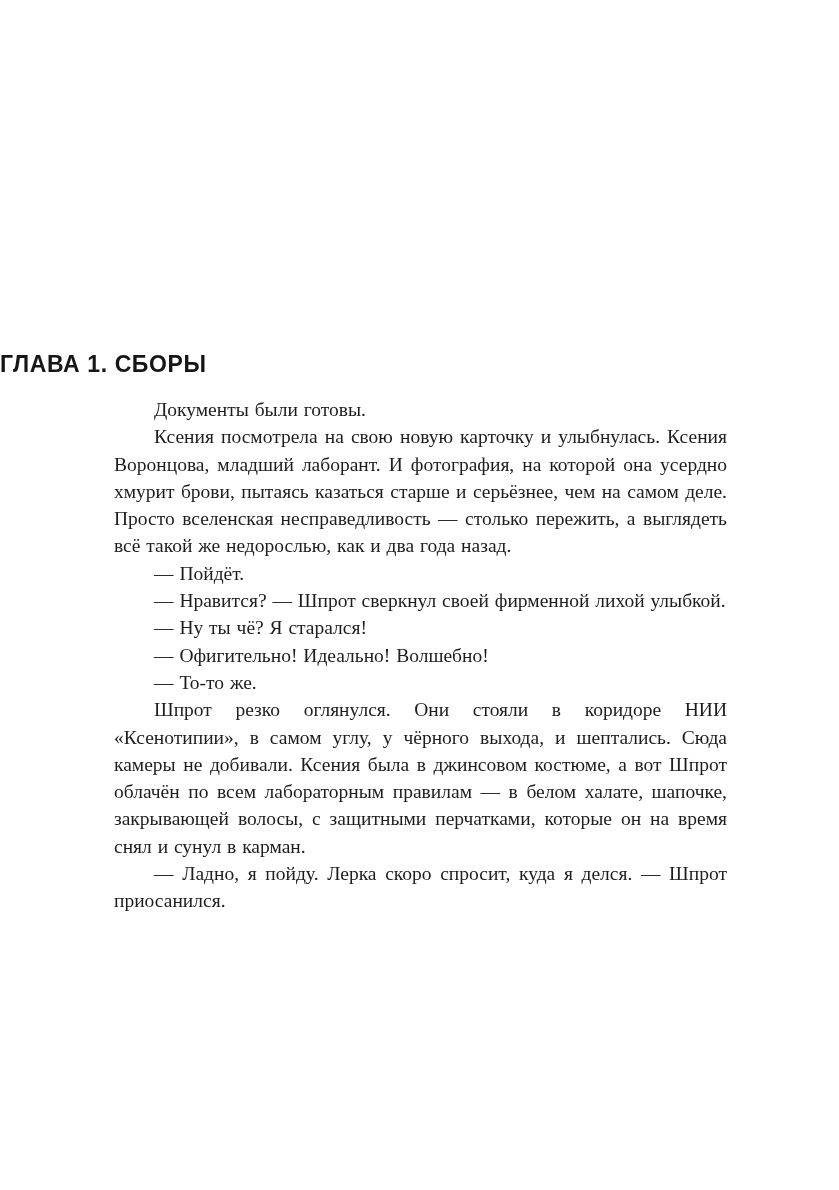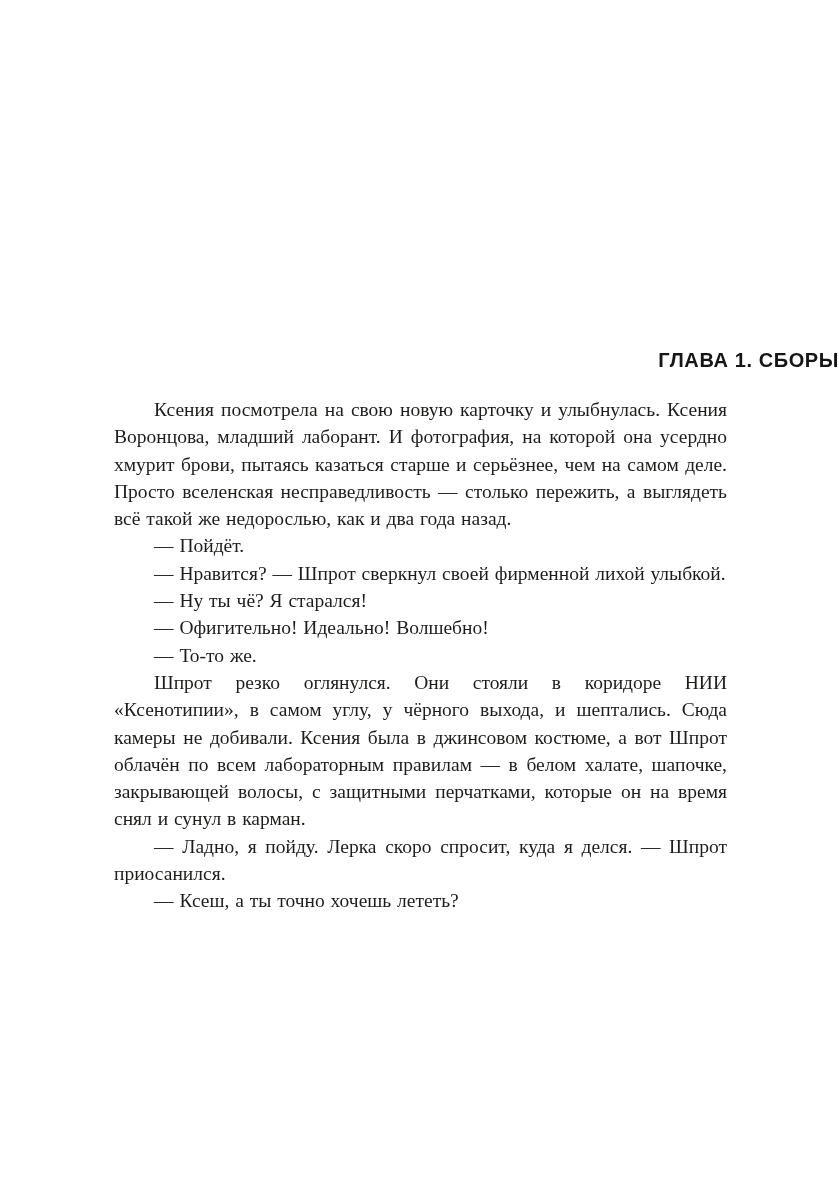--- a/index.html
+++ b/index.html
@@ -14,24 +14,24 @@
     background: #ffffff;
     overflow: hidden;
     font-family: "Liberation Serif", serif;
     color: #1d1d1b;
   }
   .chapter-heading {
     position: absolute;
     top: 336px;
     left: 0;
     width: 100%;
-    text-align: right;
+    text-align: left;
     font-family: "Liberation Sans", sans-serif;
     font-weight: 700;
-    font-size: 20px;
+    font-size: 23px;
     letter-spacing: 0.6px;
     color: #161616;
   }
   .text-block {
     position: absolute;
     top: 396px;
     left: 114px;
     width: 613px;
     font-size: 19.5px;
     line-height: 27.3px;
@@ -45,23 +45,23 @@
     word-spacing: 1px;
   }
 </style>
 </head>
 <body>
 
 <div class="page">
   <h1 class="chapter-heading">ГЛАВА 1. СБОРЫ</h1>
 
   <div class="text-block">
+      <p>Документы были готовы.</p>
       <p>Ксения посмотрела на свою новую карточку и улыбнулась. Ксения Воронцова, младший лаборант. И фотография, на которой она усердно хмурит брови, пытаясь казаться старше и серьёзнее, чем на самом деле. Просто вселенская несправедливость — столько пережить, а выглядеть всё такой же недорослью, как и два года назад.</p>
       <p>— Пойдёт.</p>
       <p>— Нравится? — Шпрот сверкнул своей фирменной лихой улыбкой.</p>
       <p>— Ну ты чё? Я старался!</p>
       <p>— Офигительно! Идеально! Волшебно!</p>
       <p>— То-то же.</p>
       <p>Шпрот резко оглянулся. Они стояли в коридоре НИИ «Ксенотипии», в самом углу, у чёрного выхода, и шептались. Сюда камеры не добивали. Ксения была в джинсовом костюме, а вот Шпрот облачён по всем лабораторным правилам — в белом халате, шапочке, закрывающей волосы, с защитными перчатками, которые он на время снял и сунул в карман.</p>
       <p>— Ладно, я пойду. Лерка скоро спросит, куда я делся. — Шпрот приосанился.</p>
-      <p>— Ксеш, а ты точно хочешь лететь?</p>
     </div>
 </div>
 
 </body></html>

